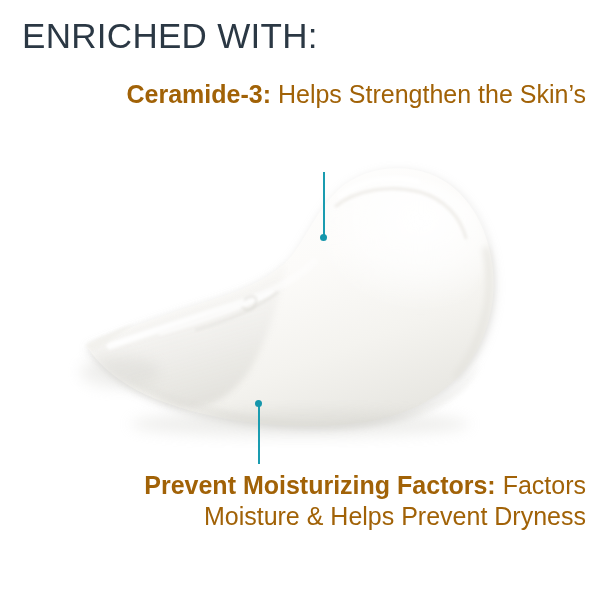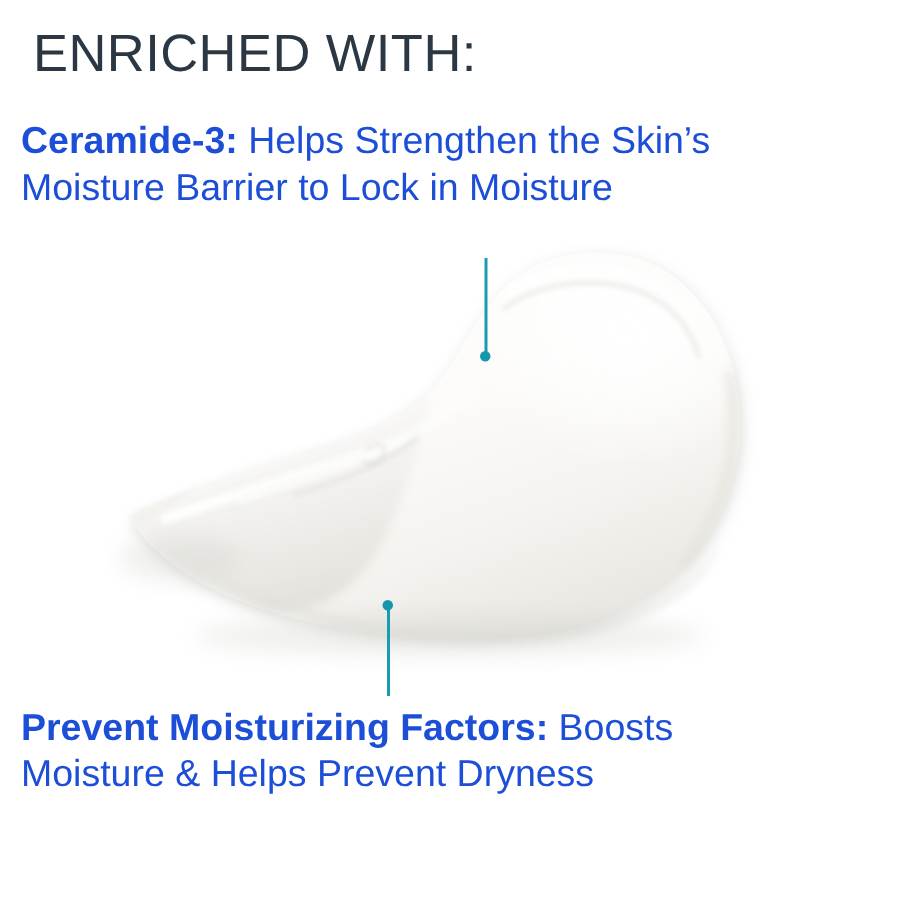--- a/index.html
+++ b/index.html
@@ -29,22 +29,22 @@
     font-weight: 400;
     color: #2b3844;
     white-space: nowrap;
   }
 
   
   .benefit {
     position: absolute;
     left: 0;
     width: 600px;
-    text-align: left;
-    color: #1d4ed8;
+    text-align: right;
+    color: #a16207;
     font-size: 25px;
     line-height: 31px;
     font-weight: 400;
     padding: 0 14px;
     box-sizing: border-box;
   }
   .benefit .lead {
     font-weight: 700;
   }
   .benefit .ln {
@@ -86,21 +86,20 @@
 </style>
 </head>
 <body>
 
 <div id="page">
 
   <div class="heading">ENRICHED WITH:</div>
 
   <div class="benefit" id="benefit-top">
     <span class="ln"><span class="lead">Ceramide-3:</span><span> Helps Strengthen the Skin’s</span></span>
-    <span class="ln">Moisture Barrier to Lock in Moisture</span>
   </div>
 
   <div class="swatch-wrap">
     <svg width="600" height="600" viewBox="0 0 600 600" aria-hidden="true">
       <defs>
 
         <linearGradient id="gBody" x1="0.18" y1="0.05" x2="0.72" y2="1">
           <stop offset="0%" stop-color="#ffffff"></stop>
           <stop offset="42%" stop-color="#fcfbf9"></stop>
           <stop offset="72%" stop-color="#f4f3ef"></stop>
@@ -216,17 +215,17 @@
     </svg>
   </div>
 
   <div class="pointer-line" id="pointer-top-line"></div>
   <div class="pointer-dot" id="pointer-top-dot"></div>
 
   <div class="pointer-line" id="pointer-bottom-line"></div>
   <div class="pointer-dot" id="pointer-bottom-dot"></div>
 
   <div class="benefit" id="benefit-bottom">
-    <span class="ln"><span class="lead">Prevent Moisturizing Factors:</span><span> Boosts</span></span>
+    <span class="ln"><span class="lead">Prevent Moisturizing Factors:</span><span> Factors</span></span>
     <span class="ln">Moisture &amp; Helps Prevent Dryness</span>
   </div>
 
 </div>
 
 </body></html>

